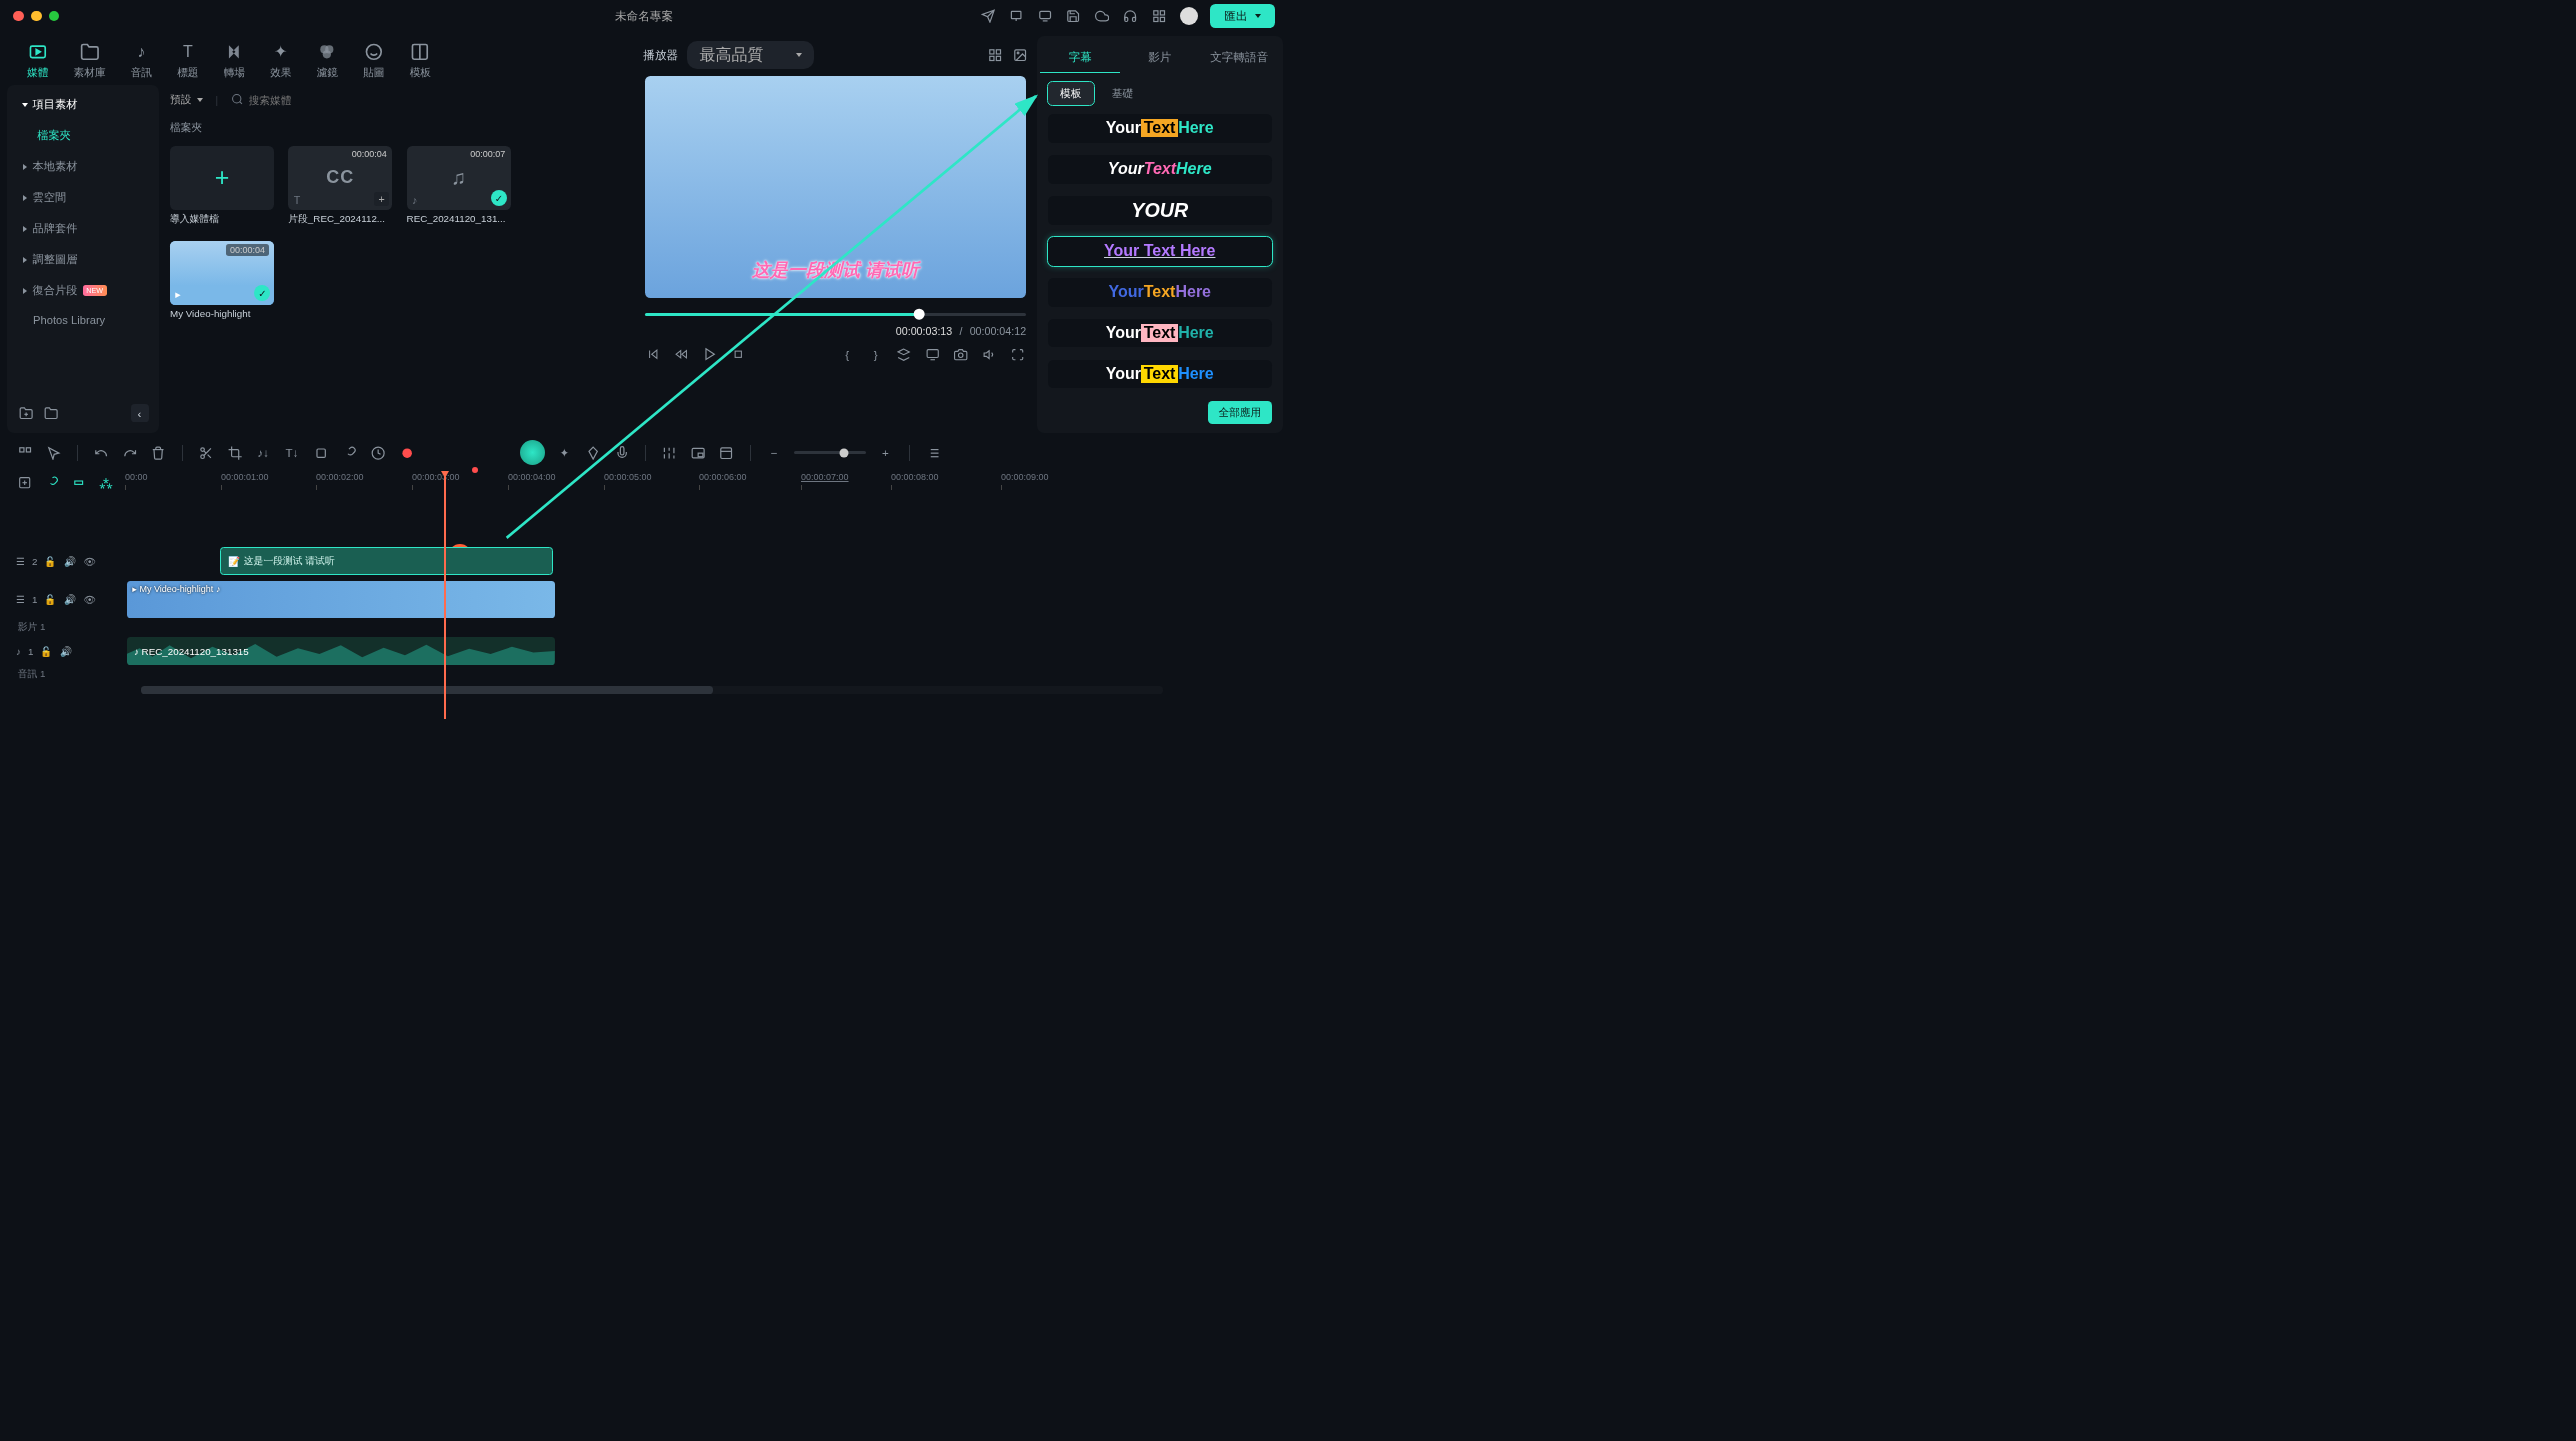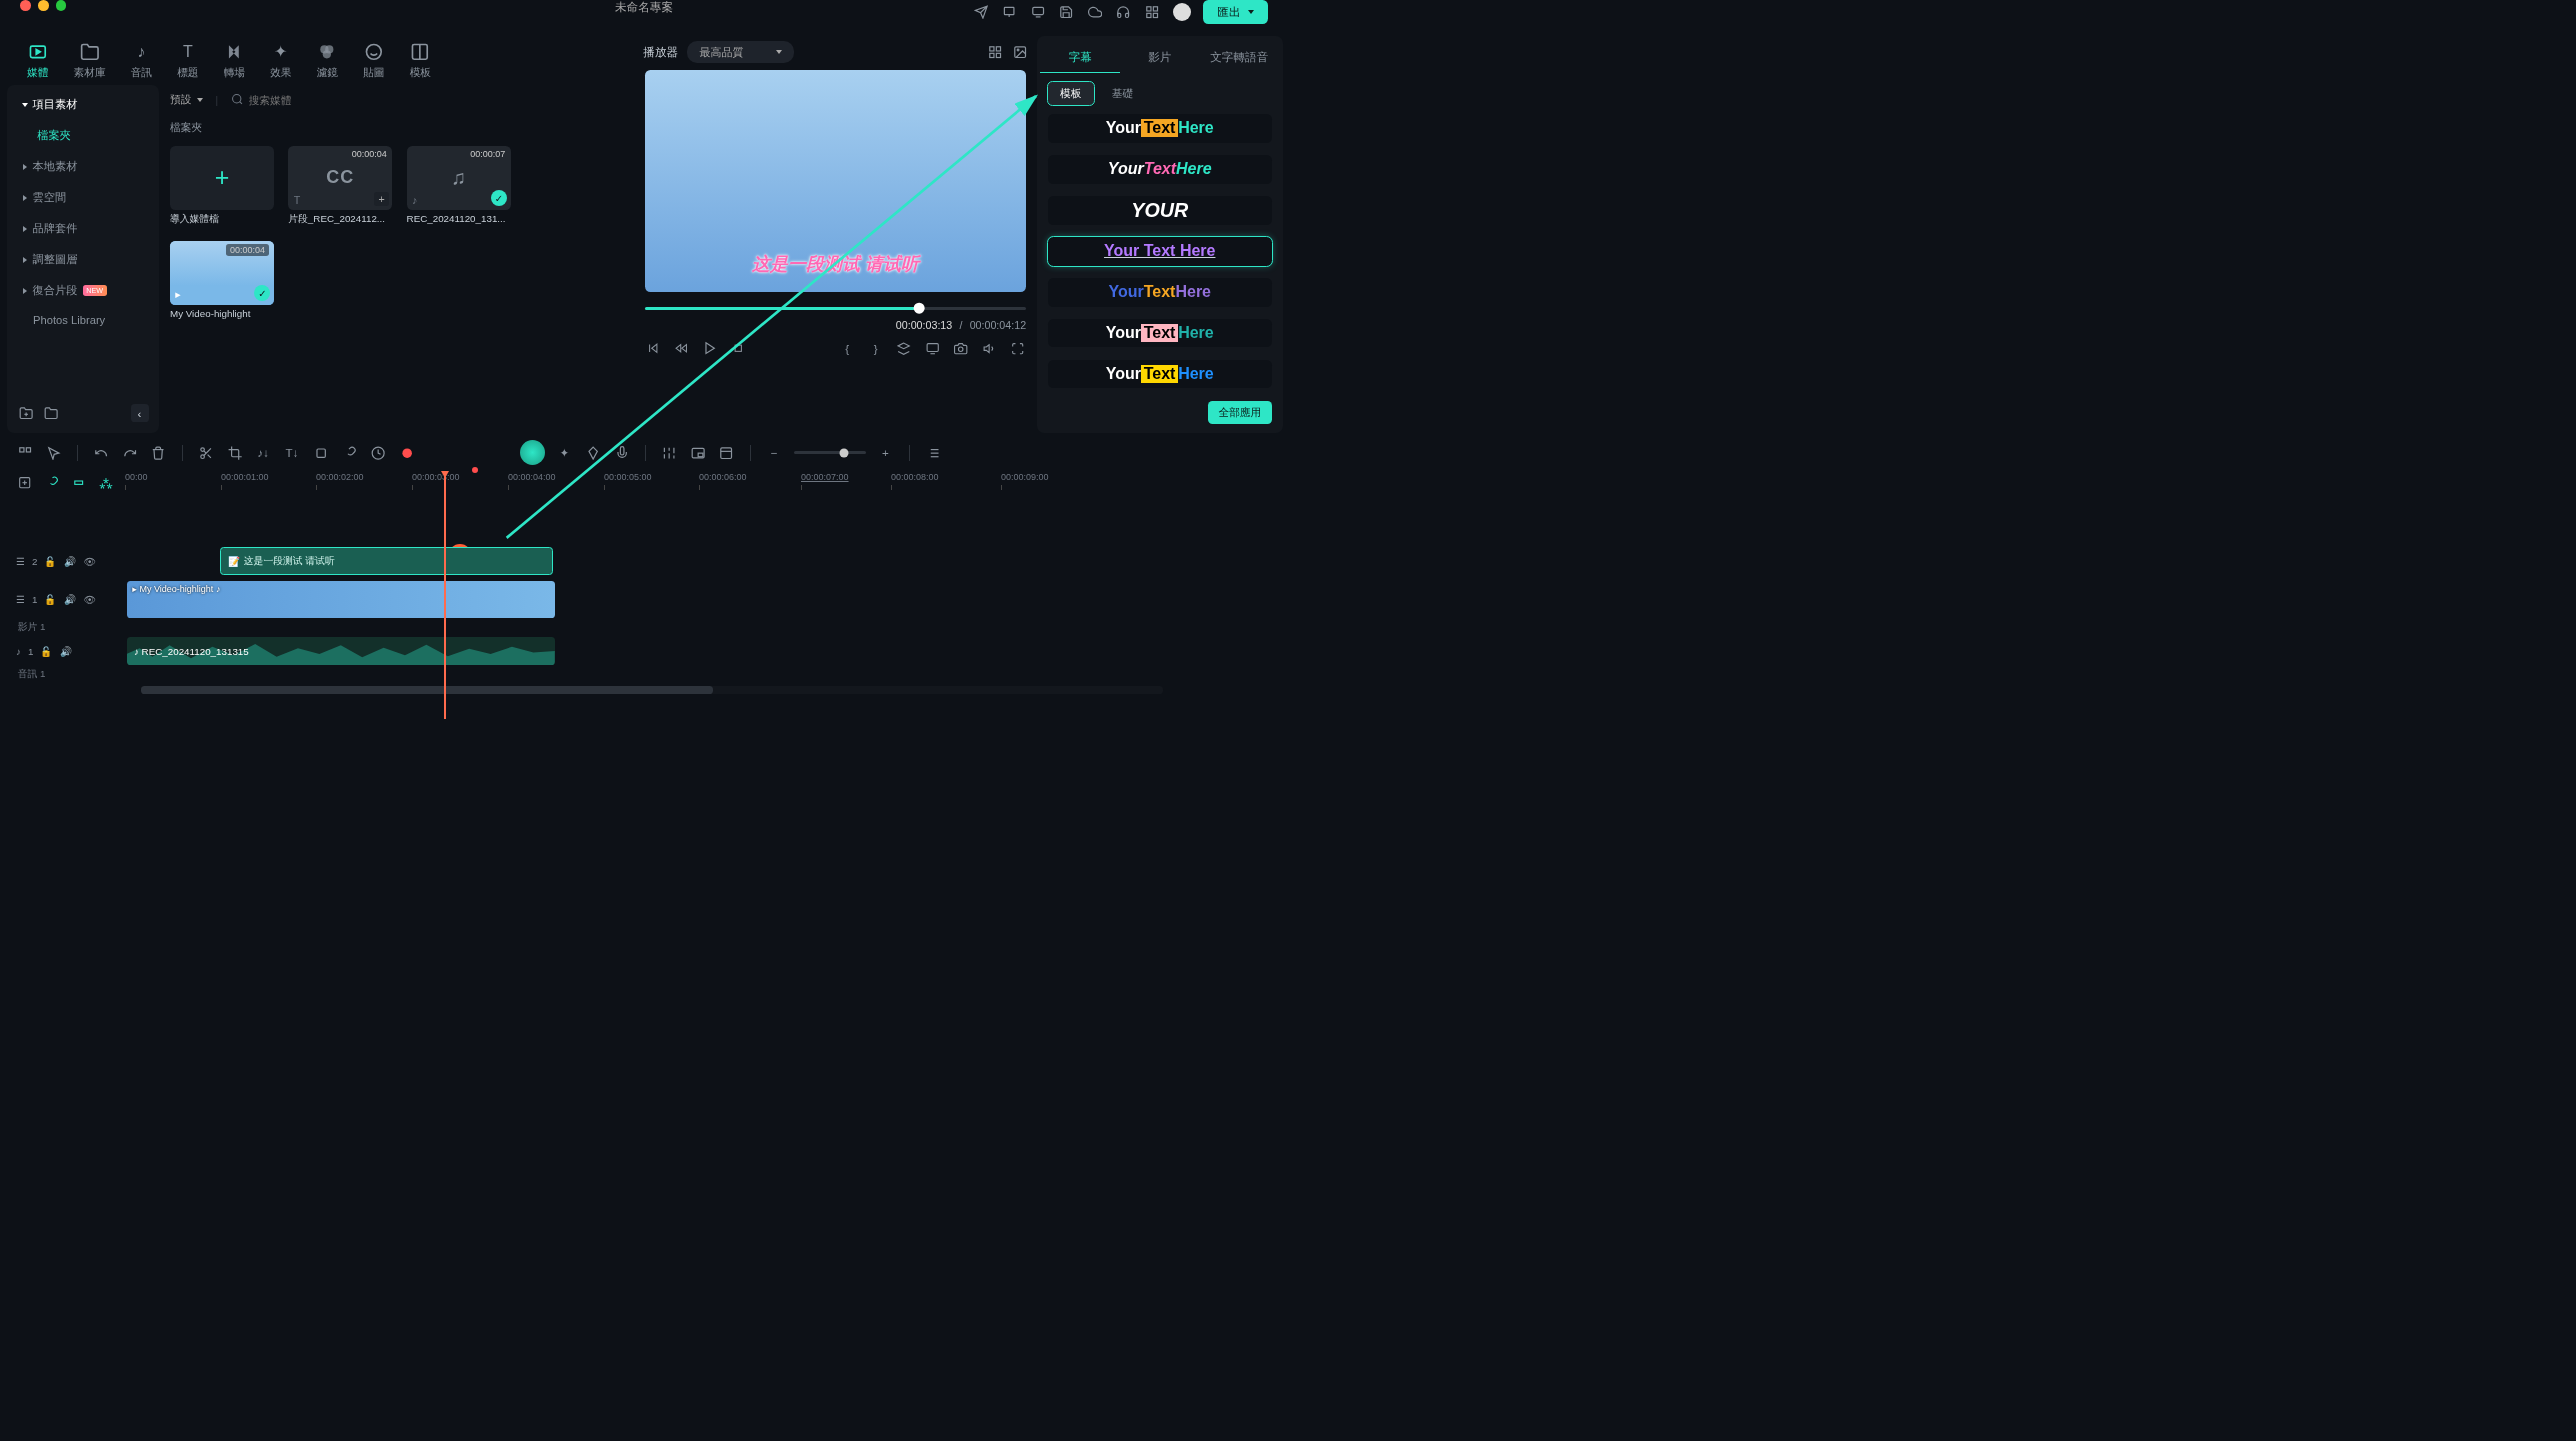--- a/index.html
+++ b/index.html
@@ -1,17 +1,17 @@
 <!DOCTYPE html>
 <html style="font-size:14.3px"><head>
 <meta charset="utf-8">
 <style>
 * { margin: 0; padding: 0; box-sizing: border-box; font-family: -apple-system, "PingFang SC", sans-serif; }
 body { background: #0d1117; color: #c9d1d9; font-size: 11.6px; overflow: hidden; width: 1288px; height: 721px; }
-.titlebar { height: 32px; display: flex; align-items: flex-start; padding: 0 20px; background: #0d1117; position: relative; }
+.titlebar { height: 32px; display: flex; align-items: center; padding: 0 13px; background: #0d1117; position: relative; }
 .traffic { display: flex; gap: 7.2px; }
 .dot { width: 10.7px; height: 10.7px; border-radius: 50%; }
 .dot.r { background: #ff5f56; } .dot.y { background: #ffbd2e; } .dot.g { background: #27c93f; }
 .title { position: absolute; left: 50%; transform: translateX(-50%); font-size: 11.6px; color: #aaa; }
 .titlebar-right { margin-left: auto; display: flex; gap: 12.5px; align-items: center; }
 .tb-icon { width: 16px; height: 16px; display: flex; align-items: center; justify-content: center; color: #8b949e; cursor: pointer; }
 .avatar { width: 18px; height: 18px; border-radius: 50%; background: #ddd; }
 .export-btn { background: #2ee6c6; color: #0b1f1b; padding: 4.5px 14.3px; border-radius: 5.4px; display: flex; align-items: center; gap: 7.2px; font-weight: 500; cursor: pointer; }
 .chev-down { width: 0; height: 0; border-left: 3.6px solid transparent; border-right: 3.6px solid transparent; border-top: 4.5px solid currentColor; }
 
@@ -49,21 +49,21 @@
 .thumb-label { font-size: 9.8px; color: #c9d1d9; white-space: nowrap; overflow: hidden; text-overflow: ellipsis; }
 .check-badge { position: absolute; bottom: 3.6px; right: 3.6px; width: 16px; height: 16px; background: #2ee6c6; border-radius: 50%; display: flex; align-items: center; justify-content: center; color: #0d1117; font-size: 9.8px; }
 .cc-big { font-size: 18px; font-weight: 700; letter-spacing: 0.9px; }
 .mini-icons { position: absolute; bottom: 3.6px; left: 5.4px; display: flex; gap: 3.6px; font-size: 10.7px; color:#6e7681; }
 .mini-plus { position:absolute; bottom:3.6px; right:3.6px; width:14.3px; height:14.3px; background:#1c2128; border-radius:2.7px; display:flex; align-items:center; justify-content:center; font-size:10.7px; color:#aaa;}
 .video-thumb { height: 64px; background: linear-gradient(180deg,#7ab8e8,#5a98d8); border-radius: 5.4px; position: relative; overflow: hidden; }
 .sky { position:absolute; inset:0; background: linear-gradient(180deg,#a8d0f0 0%,#7ab8e8 70%); }
 
 .preview-col { width: 403px; padding: 5.4px 7.2px; display: flex; flex-direction: column; }
 .preview-head { display: flex; align-items: center; gap: 9px; padding: 3.6px 1.8px 7.2px; }
-.select-drop { background: #1e232b; padding: 3.6px 12.5px; border-radius: 10px; display: flex; align-items: center; gap: 32px; font-size: 11px; color:#aaa; cursor:pointer; }
+.select-drop { background: #1e232b; padding: 3.6px 12.5px; border-radius: 10px; display: flex; align-items: center; gap: 32px; font-size: 16px; color:#aaa; cursor:pointer; }
 .preview-box { height: 222px; background: linear-gradient(180deg,#a8d0f0 0%,#6ba3dd 100%); border-radius: 5.4px; position: relative; margin: 0 3.6px; overflow:hidden; }
 .subtitle-text { position: absolute; bottom: 16px; left: 50%; transform: translateX(-50%); color: #ff69b4; font-size: 18px; font-weight: 700; font-style: italic; text-shadow: 0 0 3.6px #fff, 0 0 1.8px #fff; white-space:nowrap; }
 .player-timeline { margin: 14.3px 3.6px 3.6px; height: 3.6px; background: #2d333b; position: relative; border-radius: 1.8px; }
 .player-progress { position:absolute; left:0; top:0; height:100%; width:72%; background:#2ee6c6; border-radius:1.8px; }
 .player-knob { position: absolute; left: 72%; top: 50%; transform: translate(-50%,-50%); width: 10.7px; height: 10.7px; background: #fff; border-radius: 50%; }
 .time-row { display: flex; align-items: flex-end; gap: 5.4px; padding: 5.4px 3.6px; font-size: 10.7px; color:#8b949e; }
 .time-row .sep { margin:0 1.8px; }
 .controls-row { display: flex; gap: 12.5px; align-items: center; padding: 3.6px; color:#8b949e; }
 .ctrl { width: 16px; height: 16px; display:flex; align-items:center; justify-content:center; cursor:pointer; }
 .ctrl.big { font-size: 12.5px; }

